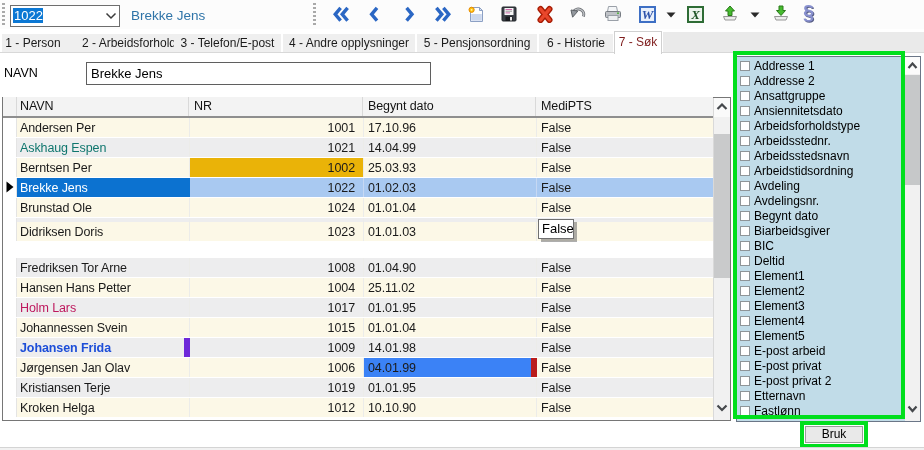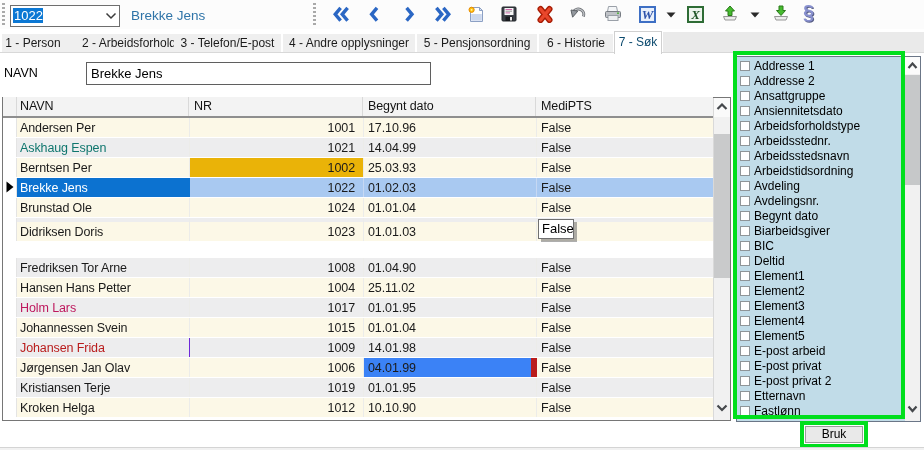--- a/index.html
+++ b/index.html
@@ -118,21 +118,21 @@
 
 <div class="abs" style="left:0;top:29px;width:924px;height:24px;background:#fff;"></div>
 <div class="abs" style="left:0;top:52px;width:924px;height:1px;background:#d8d8d8;"></div>
 <div class="abs" style="left:663px;top:32px;width:261px;height:20px;background:#eaeaea;"></div>
 <div class="tab" style="left:2px;width:62px;">1 - Person</div>
 <div class="tab" style="left:64px;width:130px;">2 - Arbeidsforhold</div>
 <div class="tab" style="left:174px;width:107px;">3 - Telefon/E-post</div>
 <div class="tab" style="left:283px;width:132px;">4 - Andre opplysninger</div>
 <div class="tab" style="left:417px;width:120px;">5 - Pensjonsordning</div>
 <div class="tab" style="left:539px;width:74px;">6 - Historie</div>
-<div class="abs" style="left:614px;top:31px;width:48px;height:23px;background:#fff;border:1px solid #d0d0d0;border-bottom:none;box-sizing:border-box;font-size:12px;text-align:center;line-height:21px;color:#0c4a6e;">7 - Søk</div>
+<div class="abs" style="left:614px;top:31px;width:48px;height:23px;background:#fff;border:1px solid #d0d0d0;border-bottom:none;box-sizing:border-box;font-size:12px;text-align:center;line-height:21px;color:#7f1d1d;">7 - Søk</div>
 
 <div class="abs" style="left:4px;top:66px;font-size:12.5px;color:#000;">NAVN</div>
 <div class="abs" style="left:86px;top:62px;width:345px;height:23px;box-sizing:border-box;border:1px solid #5f5f5f;background:#fff;font-size:13px;line-height:21px;padding-left:4px;color:#000;">Brekke Jens</div>
 
 <div class="abs" style="left:2px;top:97px;width:729px;height:324px;box-sizing:border-box;border:1px solid #767676;background:#fff;"></div>
 
 <div class="abs" style="left:3px;top:97px;width:710px;height:19px;background:#f3f3f3;border-bottom:2px solid #8e8e8e;">
  <div class="hcell" style="left:0;width:14px;border-right:1px solid #d9d9d9;"></div>
  <div class="hcell" style="left:14px;width:172px;padding-left:3px;border-right:1px solid #d9d9d9;">NAVN</div>
  <div class="hcell" style="left:187px;width:173px;padding-left:4px;border-right:1px solid #d9d9d9;">NR</div>
@@ -215,21 +215,21 @@
     </div>
     <div class="row" style="top:200px;">
       <div class="cell csel"></div>
       <div class="cell cnavn" style="background:#fcf8e7;color:#1a1a1a;border-right:1px solid #ecece9;">Johannessen Svein</div>
       <div class="cell cnr" style="background:#fcf8e7;border-right:1px solid #ecece9;">1015</div>
       <div class="cell cdato" style="background:#fcf8e7;border-right:1px solid #ecece9;">01.01.04</div>
       <div class="cell cmedi" style="background:#fcf8e7;">False</div>
     </div>
     <div class="row" style="top:220px;">
       <div class="cell csel"></div>
-      <div class="cell cnavn" style="background:#ededee;color:#b91c1c;border-right:1px solid #6d28d9;">Johansen Frida</div>
+      <div class="cell cnavn" style="background:#ededee;color:#1d4ed8;border-right:6px solid #6d28d9;font-weight:bold;">Johansen Frida</div>
       <div class="cell cnr" style="background:#ededee;border-right:1px solid #ecece9;">1009</div>
       <div class="cell cdato" style="background:#ededee;border-right:1px solid #ecece9;">14.01.98</div>
       <div class="cell cmedi" style="background:#ededee;">False</div>
     </div>
     <div class="row" style="top:240px;">
       <div class="cell csel"></div>
       <div class="cell cnavn" style="background:#fcf8e7;color:#1a1a1a;border-right:1px solid #ecece9;">Jørgensen Jan Olav</div>
       <div class="cell cnr" style="background:#fcf8e7;border-right:1px solid #ecece9;">1006</div>
       <div class="cell cdato" style="background:#3b82f6;border-right:6px solid #b91c1c;">04.01.99</div>
       <div class="cell cmedi" style="background:#fcf8e7;">False</div>

